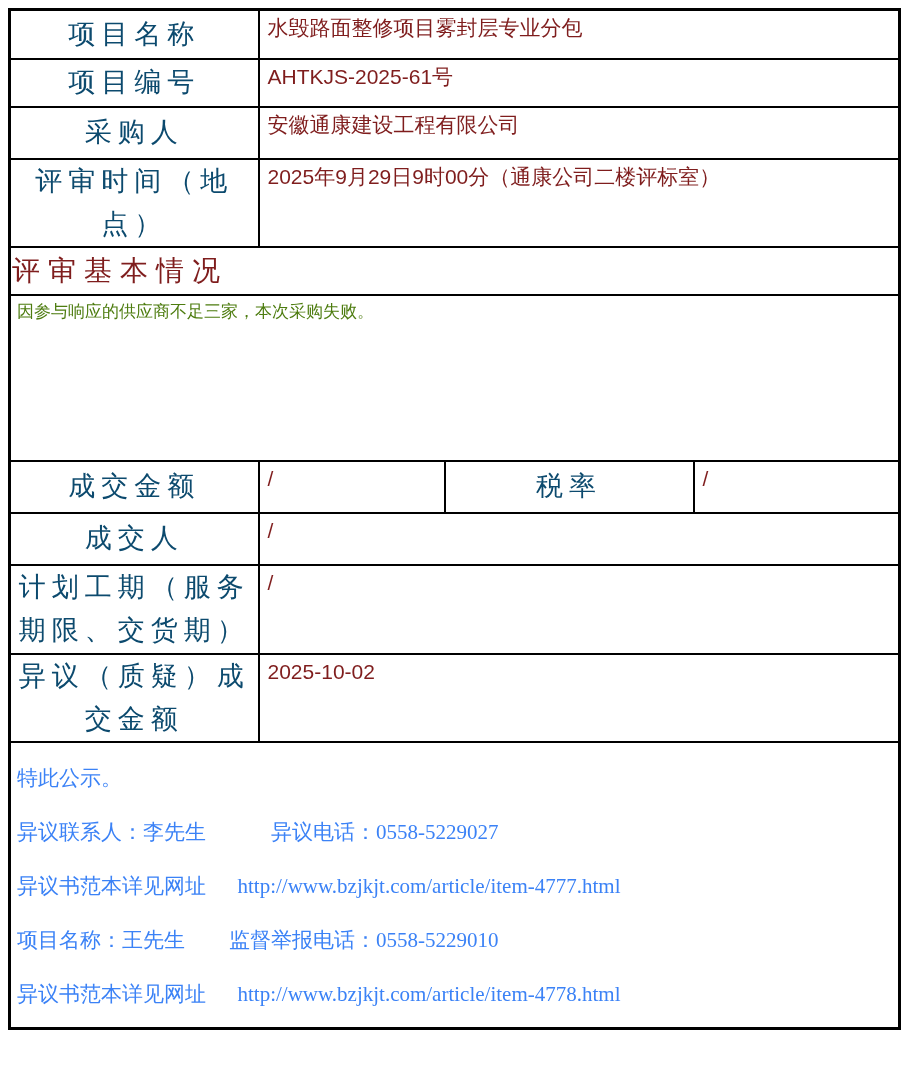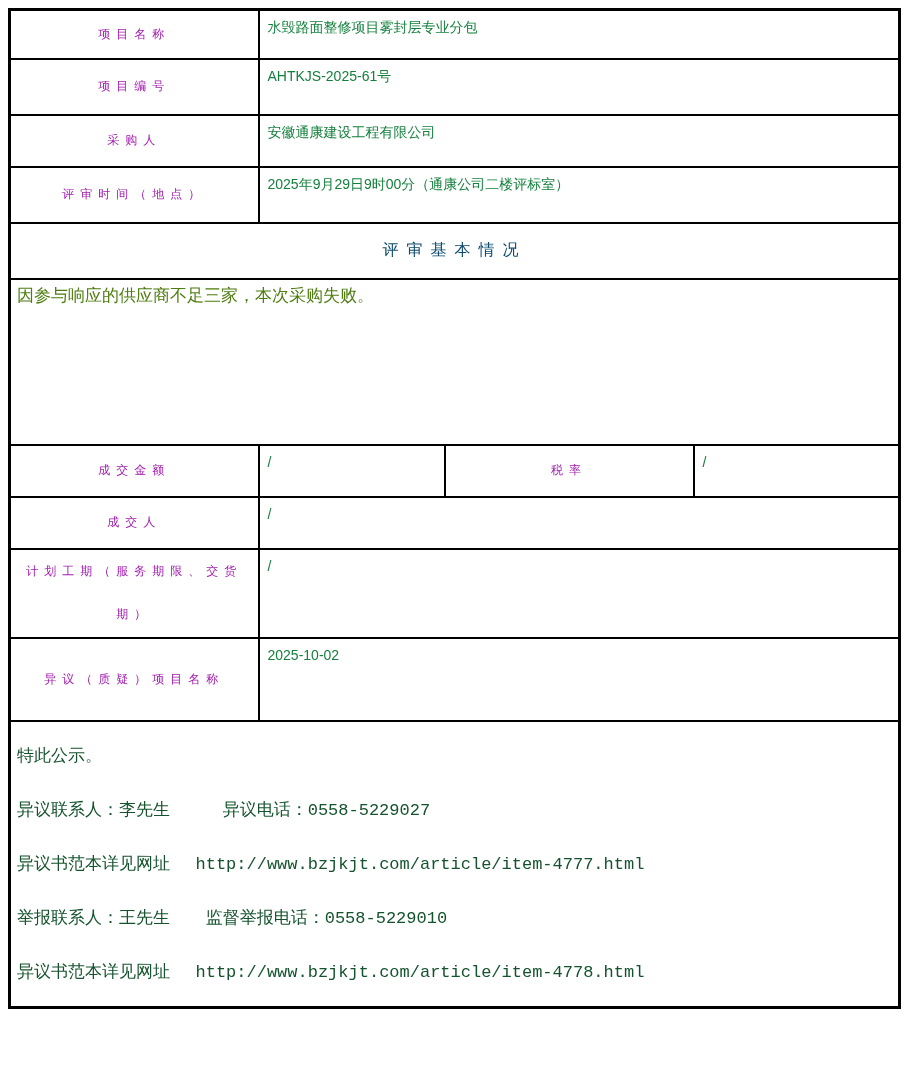--- a/index.html
+++ b/index.html
@@ -22,67 +22,66 @@
     width: 890px;
     border: 3px solid #000;
     background: #fff;
   }
   table.review-table td {
     border: 2px solid #000;
     overflow: hidden;
   }
   
   .rh49  { height: 49px; }
-  .rh48  { height: 56px; }
+  .rh48  { height: 48px; }
   .rh52  { height: 52px; }
   .rh51  { height: 51px; }
   .rh89  { height: 89px; }
   .rh83  { height: 83px; }
   .rh166 { height: 166px; }
   .rh287 { height: 287px; }
 
   
   .label-cell {
     text-align: center;
     vertical-align: middle;
     font-family: Liberation Serif, serif;
-    font-size: 12px;
+    font-size: 27px;
     line-height: 43px;
     letter-spacing: 6px;
-    color: #a21caf;
+    color: #0c4a6e;
     padding: 0 2px;
   }
   
   .value-cell {
     vertical-align: top;
-    font-size: 14px;
+    font-size: 21px;
     line-height: 23px;
     padding: 5px 8px 0 8px;
-    color: #15803d;
+    color: #7f1d1d;
   }
   .header-cell {
-    text-align: center;
     vertical-align: middle;
     font-family: "Liberation Serif", "DejaVu Serif", serif;
-    font-size: 16px;
+    font-size: 28px;
     letter-spacing: 8px;
-    color: #0c4a6e;
+    color: #7f1d1d;
   }
   .desc-cell {
     vertical-align: top;
     font-size: 17px;
     line-height: 24px;
     padding: 4px 6px 0 6px;
     color: #4d7c0f;
   }
   .footer-cell {
     vertical-align: top;
-    font-family: Liberation Mono, monospace;
-    font-size: 17px;
-    color: #14532d;
+    font-family: Liberation Serif, serif;
+    font-size: 21px;
+    color: #3b82f6;
     padding: 8px 6px 0 6px;
   }
   .footer-line {
     line-height: 54px;
     white-space: nowrap;
   }
   .fl-1 .seg-right { margin-left: 3.1em; }
   .fl-2 .seg-right { margin-left: 1.5em; }
   .fl-3 .seg-right { margin-left: 2.1em; }
   .fl-4 .seg-right { margin-left: 1.5em; margin-top: 40px; }
@@ -129,34 +128,34 @@
       </tr>
       <tr class="rh52">
         <td class="label-cell">成交人</td>
         <td class="value-cell" colspan="3">/</td>
       </tr>
       <tr class="rh89">
         <td class="label-cell">计划工期（服务期限、交货期）</td>
         <td class="value-cell" colspan="3">/</td>
       </tr>
       <tr class="rh83">
-        <td class="label-cell">异议（质疑）项目名称</td>
+        <td class="label-cell">异议（质疑）成交金额</td>
         <td class="value-cell" colspan="3">2025-10-02</td>
       </tr>
       <tr class="rh287">
         <td class="footer-cell" colspan="4">
           <div class="footer-line">特此公示。</div>
           <div class="footer-line fl-1">
             <span>异议联系人：李先生</span><span class="seg-right">异议电话：0558-5229027</span>
           </div>
           <div class="footer-line fl-2">
             <span>异议书范本详见网址</span><span class="seg-right">http://www.bzjkjt.com/article/item-4777.html</span>
           </div>
           <div class="footer-line fl-3">
-            <span>举报联系人：王先生</span><span class="seg-right">监督举报电话：0558-5229010</span>
+            <span>项目名称：王先生</span><span class="seg-right">监督举报电话：0558-5229010</span>
           </div>
           <div class="footer-line fl-4">
             <span>异议书范本详见网址</span><span class="seg-right">http://www.bzjkjt.com/article/item-4778.html</span>
           </div>
         </td>
       </tr>
     </tbody>
   </table>
 </div>
 

